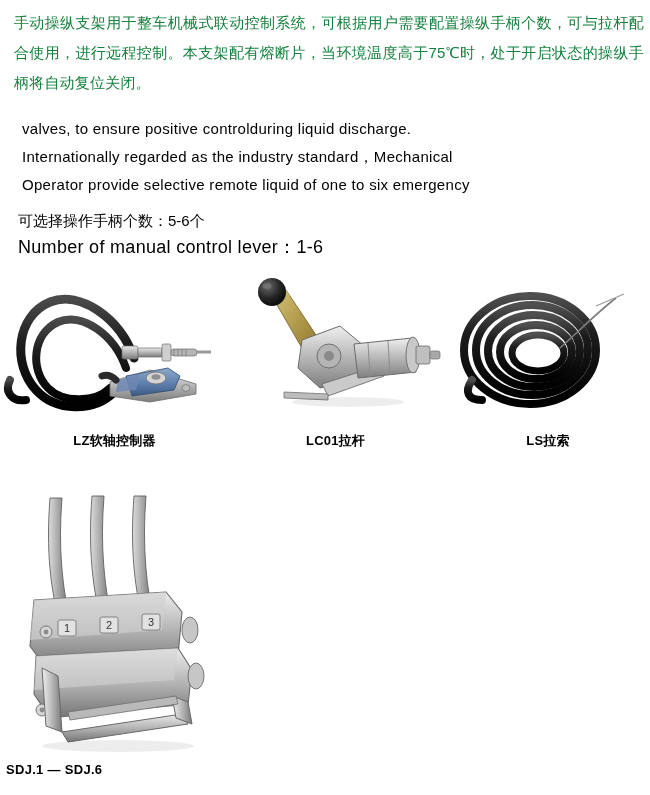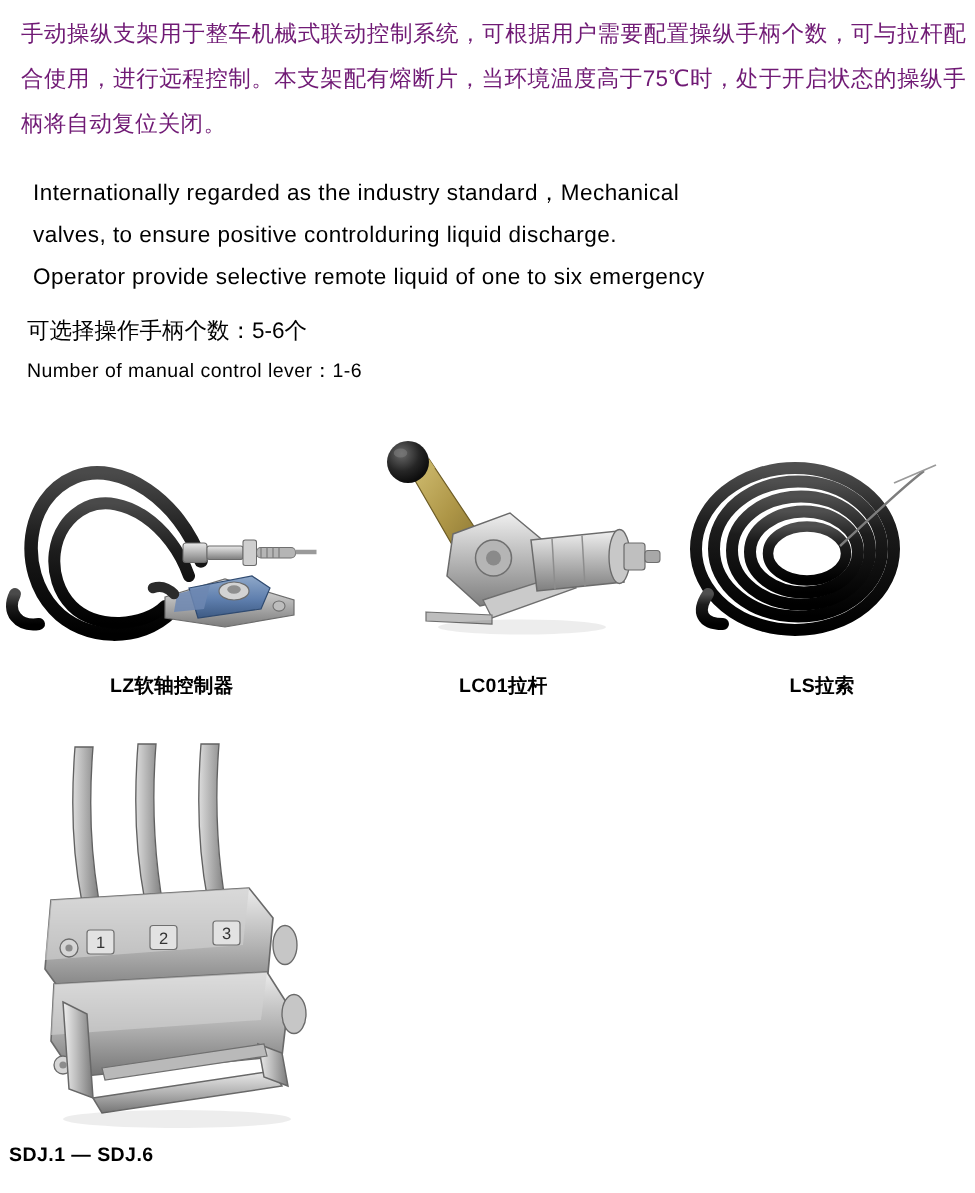--- a/index.html
+++ b/index.html
@@ -24,21 +24,21 @@
 
   
   .cn-para {
     position: absolute;
     left: 14px;
     top: 8px;
     width: 630px;
     font-size: 15px;
     line-height: 30px;
     letter-spacing: 0.2px;
-    color: #701a75;
+    color: #15803d;
     text-align: justify;
   }
 
   
   .en-block {
     position: absolute;
     left: 22px;
     top: 115px;
     width: 610px;
   }
@@ -54,30 +54,30 @@
     position: absolute;
     left: 18px;
     top: 208px;
     width: 610px;
   }
   .count-cn {
     font-size: 15px;
     line-height: 26px;
   }
   .count-en {
-    font-size: 13px;
+    font-size: 18px;
     line-height: 26px;
     letter-spacing: 0.3px;
   }
 
   
   .product-row {
     position: absolute;
     left: 0;
-    top: 288px;
+    top: 272px;
     width: 544px;
     height: 190px;
   }
   .product {
     position: absolute;
     top: 0;
     height: 190px;
   }
   .product .art {
     position: relative;
@@ -125,22 +125,22 @@
   svg { display: block; }
 </style>
 </head>
 <body>
 
 <div class="page">
 
   <div class="cn-para">手动操纵支架用于整车机械式联动控制系统，可根据用户需要配置操纵手柄个数，可与拉杆配合使用，进行远程控制。本支架配有熔断片，当环境温度高于75℃时，处于开启状态的操纵手柄将自动复位关闭。</div>
 
   <div class="en-block">
+    <div class="en-line">valves, to ensure positive controlduring liquid discharge.</div>
     <div class="en-line">Internationally regarded as the industry standard，Mechanical</div>
-    <div class="en-line">valves, to ensure positive controlduring liquid discharge.</div>
     <div class="en-line">Operator provide selective remote liquid of one to six emergency</div>
   </div>
 
   <div class="count-block">
     <div class="count-cn">可选择操作手柄个数：5-6个</div>
     <div class="count-en">Number of manual control lever：1-6</div>
   </div>
 
   <div class="product-row">
 

